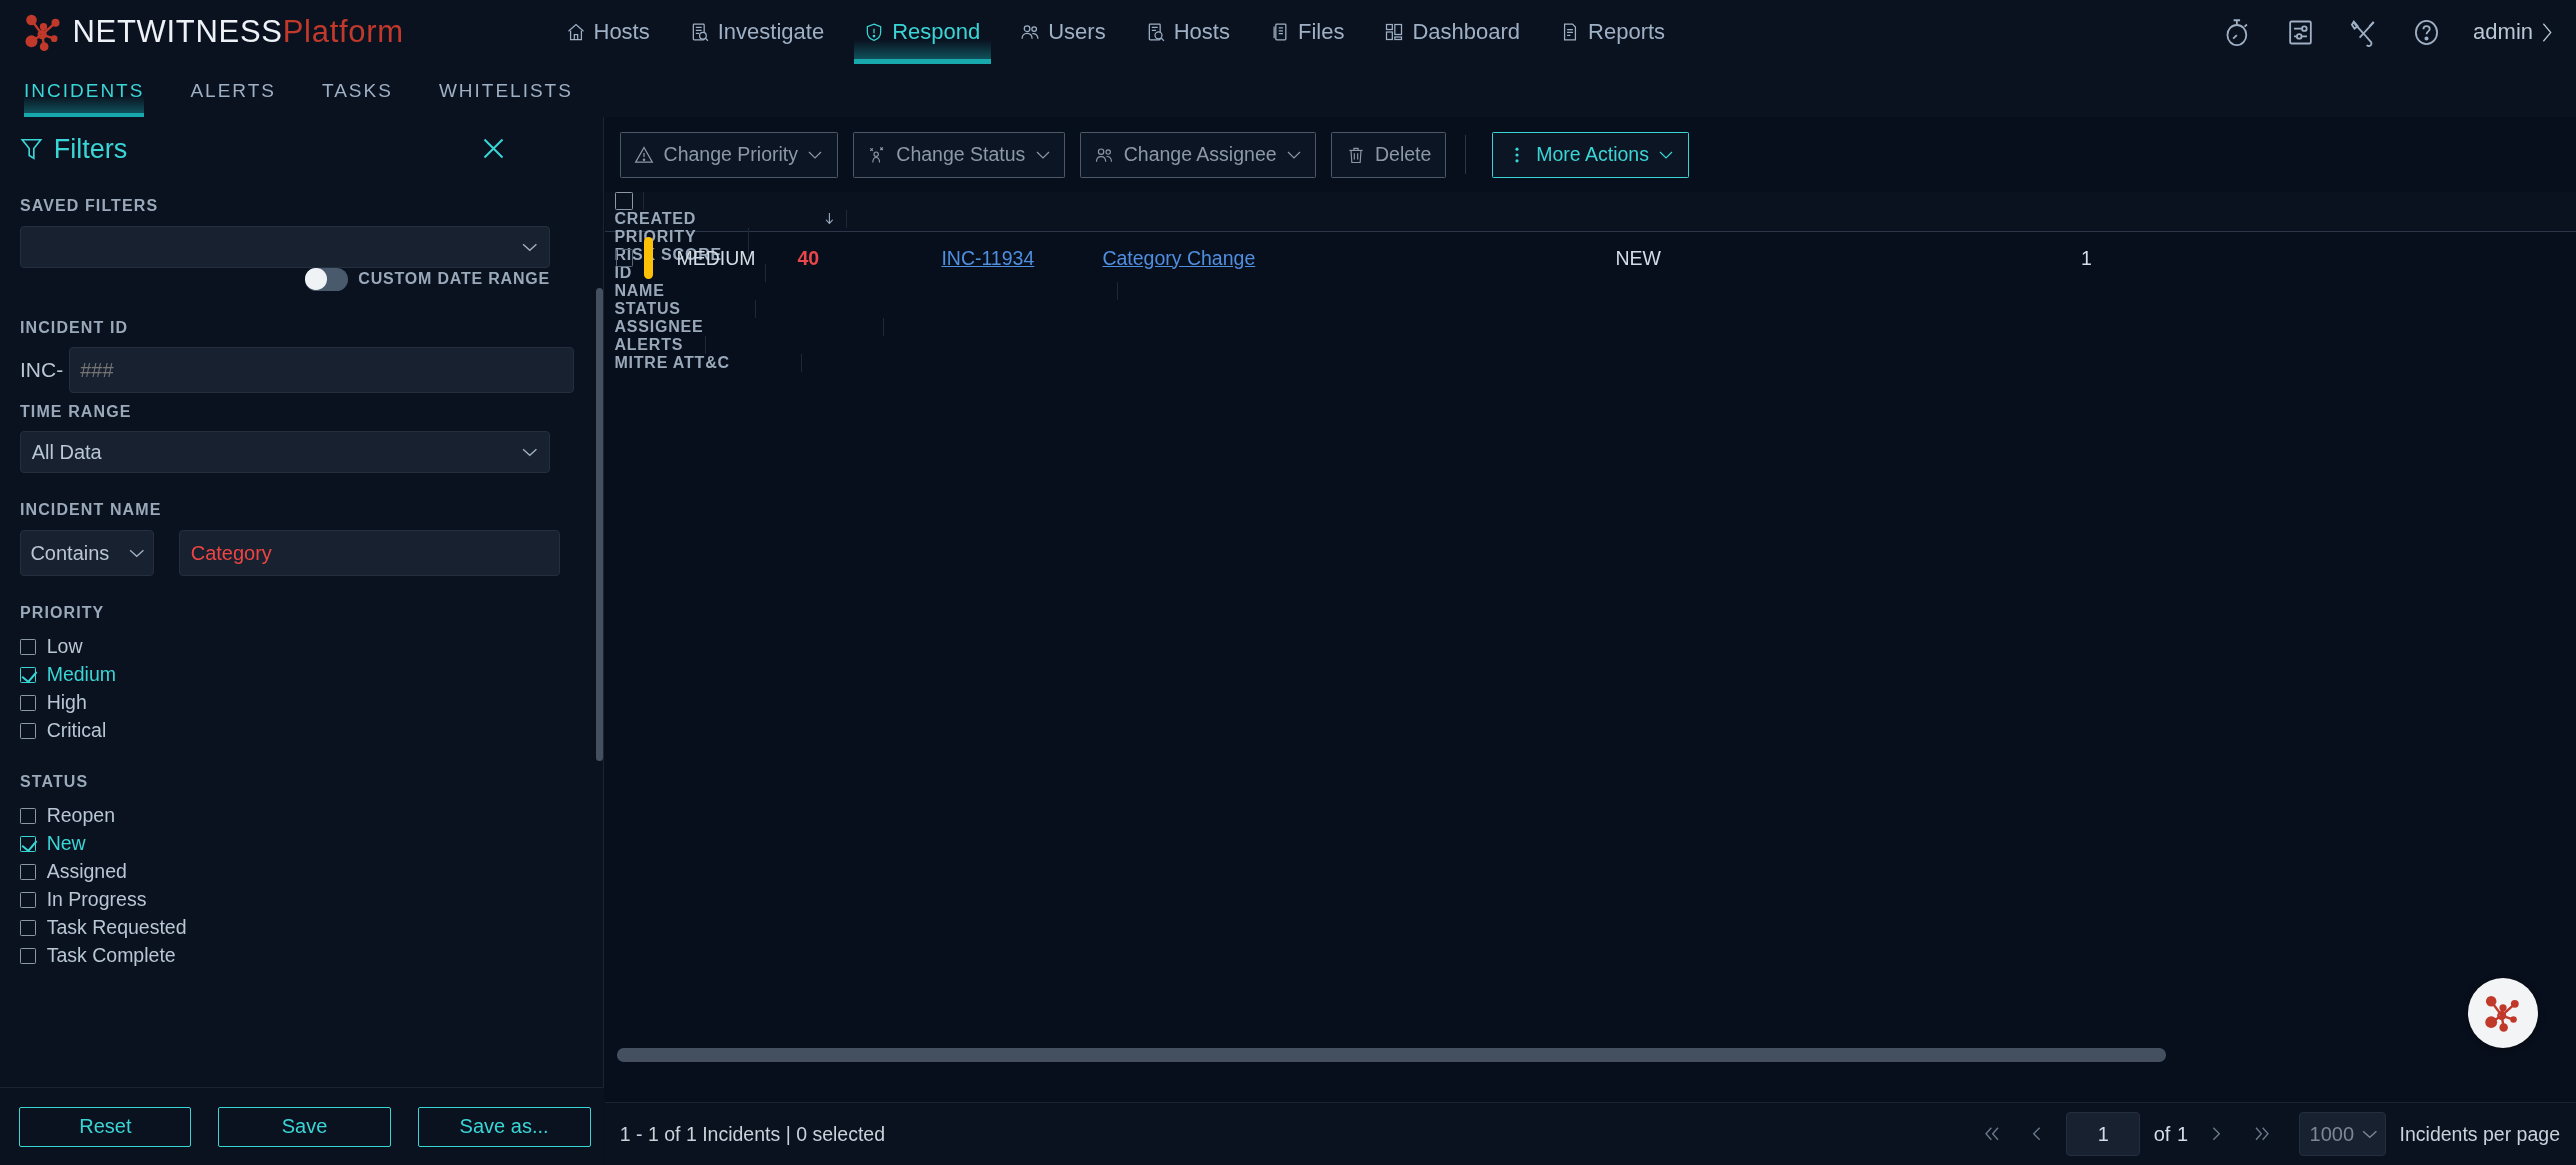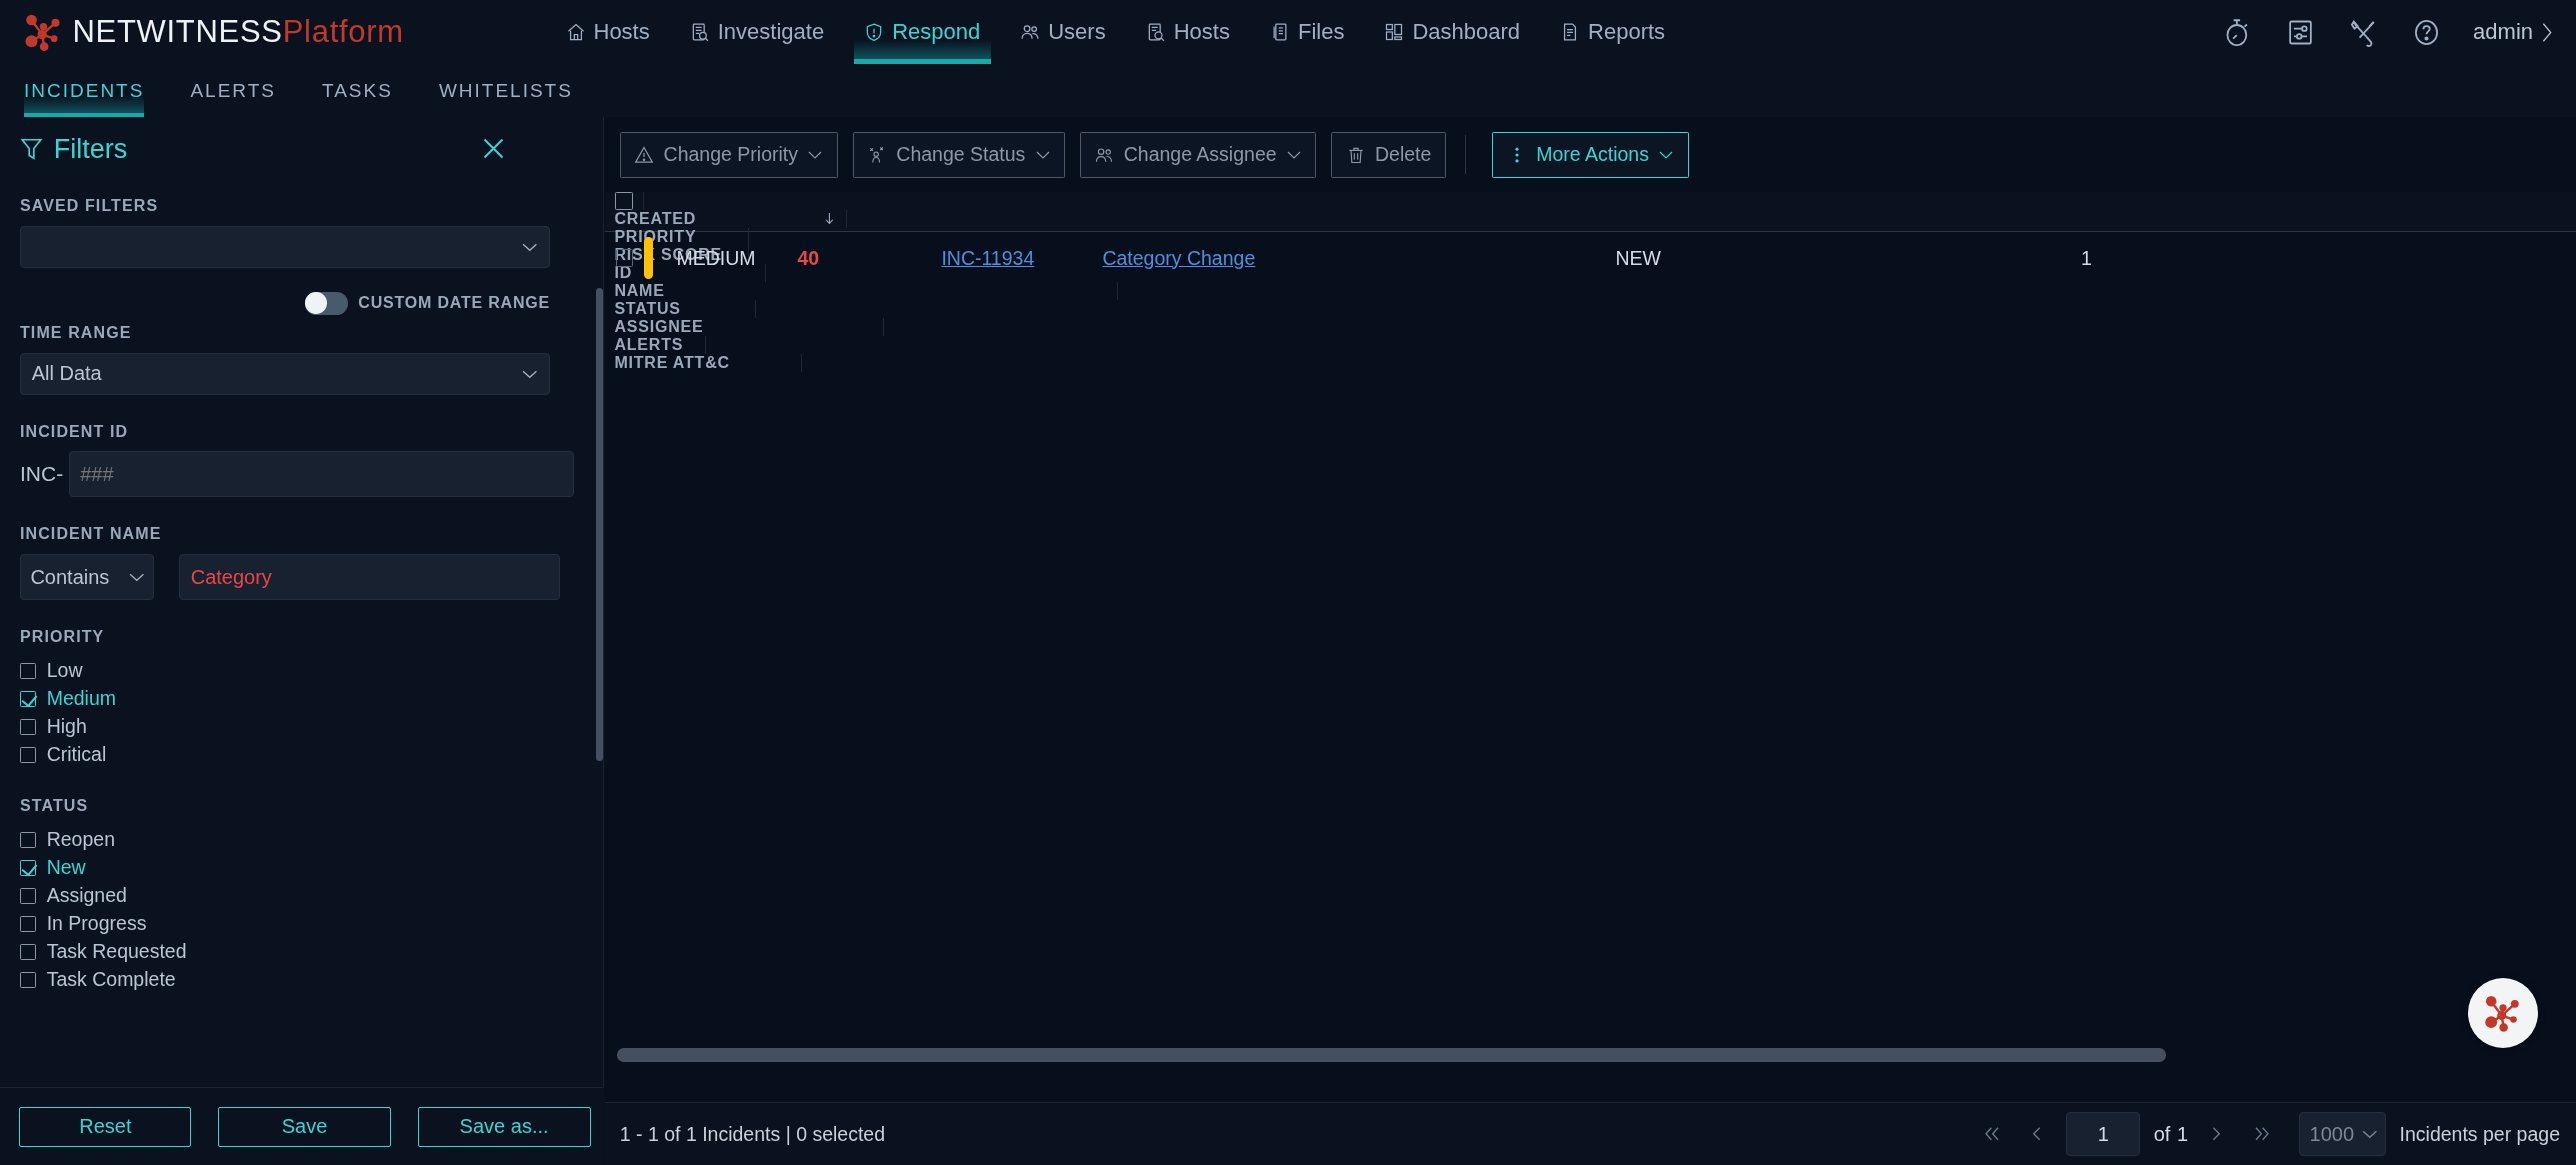--- a/index.html
+++ b/index.html
@@ -95,21 +95,21 @@
     display: flex; align-items: center; padding: 0 10.7px;
     font-size: 20px; color: #b9c6d4;
   }
   .fselect.blank { height: 42px; }
   .chev {
     position: absolute; right: 10.7px; top: 50%; transform: translateY(-50%);
     width: 17.5px; height: 10.7px;
   }
   #toggle-row {
     display: flex; align-items: center; justify-content: flex-end;
-    width: 530px; margin-top: 24px; margin-bottom: 2.7px; gap: 10.7px;
+    width: 530px; margin-bottom: 2.7px; gap: 10.7px;
   }
   #toggle-switch {
     position: relative; width: 43px; height: 23px; border-radius: 11.4px;
     background: #4a5a6d;
   }
   #toggle-knob {
     position: absolute; left: 0.7px; top: 0.7px; width: 21.5px; height: 21.5px;
     border-radius: 50%; background: #f0f3f6;
   }
   #toggle-label { font-size: 16px; letter-spacing: 0.8px; font-weight: bold; color: #9aa9ba; }
@@ -430,35 +430,35 @@
       </div>
     </div>
 
     <div id="toggle-row">
       <div id="toggle-switch">
           <div id="toggle-knob"></div>
         </div>
       <span id="toggle-label">CUSTOM DATE RANGE</span>
     </div>
 
+    <div class="fgroup">
+      <div class="flabel">INCIDENT ID</div>
+      <div id="incid-row">
+        <span id="incid-prefix">INC-</span>
+        <input id="incid-input" type="text" placeholder="###" style="">
+      </div>
+    </div>
+
     <div class="fgroup" style="margin-top:9.4px">
       <div class="flabel">TIME RANGE</div>
       <div class="fselect">
         <span>All Data</span>
         <svg class="chev" viewBox="0 0 26 16" fill="none" stroke="#9fb0c4" stroke-width="2">
             <path d="M3 4 L13 13 L23 4"></path>
           </svg>
-      </div>
-    </div>
-
-    <div class="fgroup">
-      <div class="flabel">INCIDENT ID</div>
-      <div id="incid-row">
-        <span id="incid-prefix">INC-</span>
-        <input id="incid-input" type="text" placeholder="###" style="">
       </div>
     </div>
 
     <div class="fgroup">
       <div class="flabel">INCIDENT NAME</div>
       <div id="incname-row">
         <div id="incname-op">
           <span>Contains</span>
           <svg class="chev" viewBox="0 0 26 16" fill="none" stroke="#9fb0c4" stroke-width="2">
               <path d="M3 4 L13 13 L23 4"></path>

